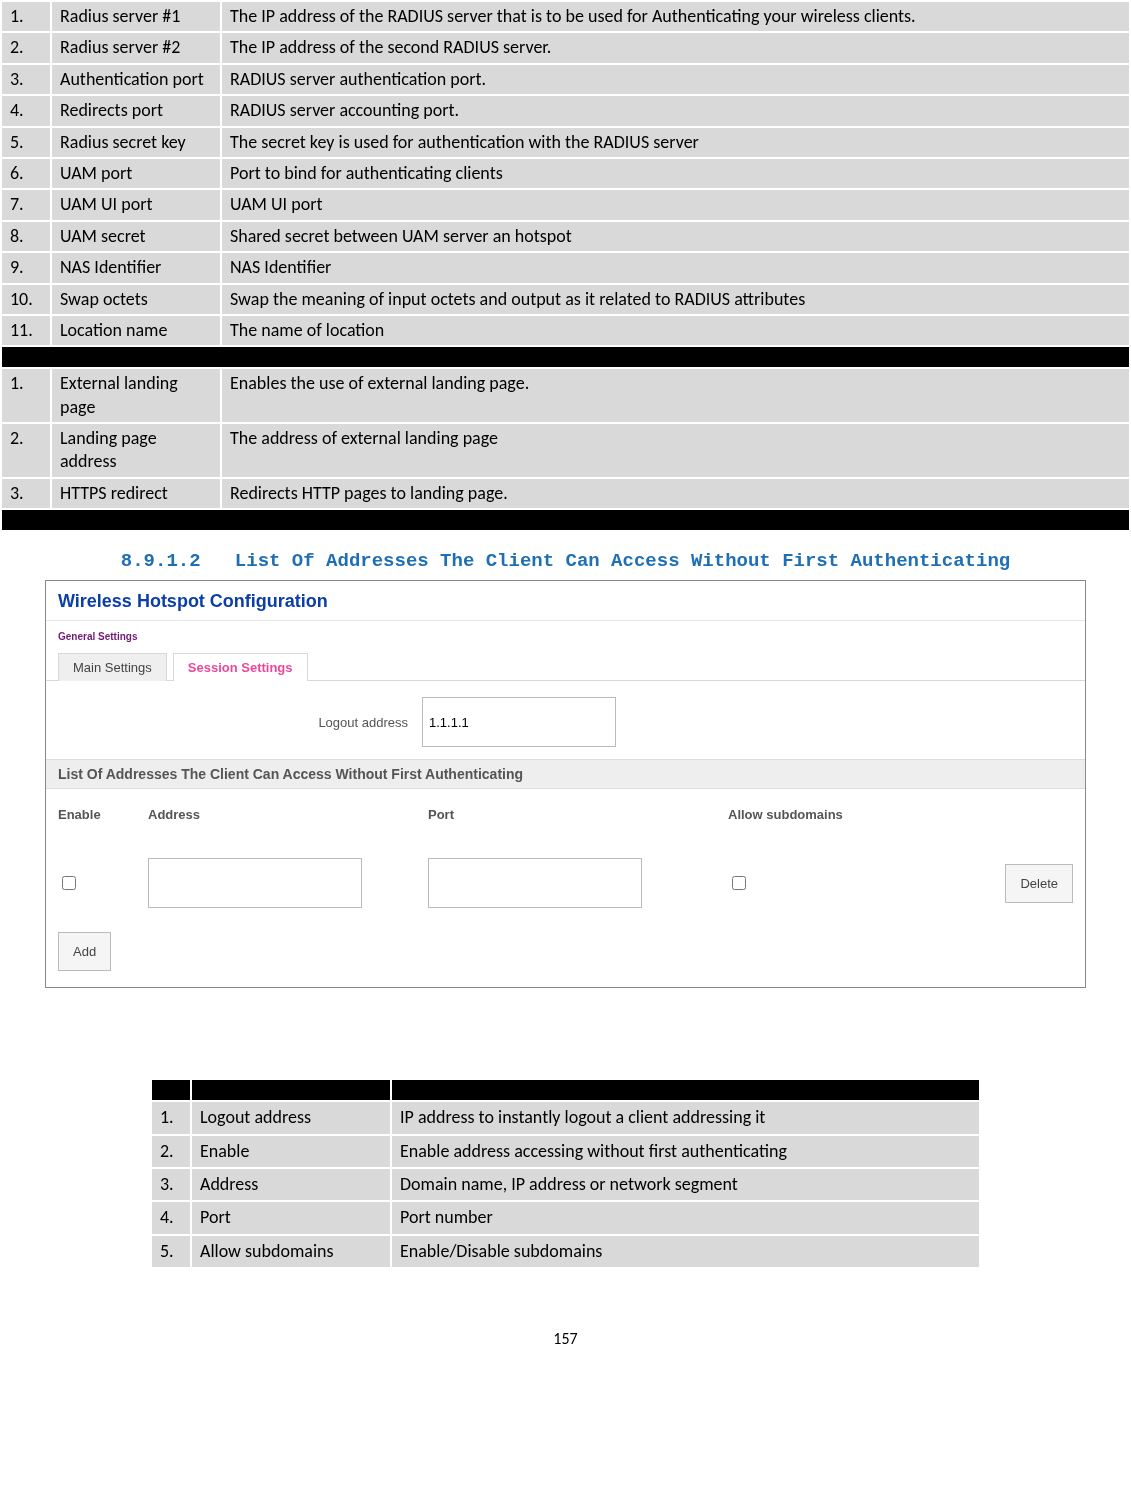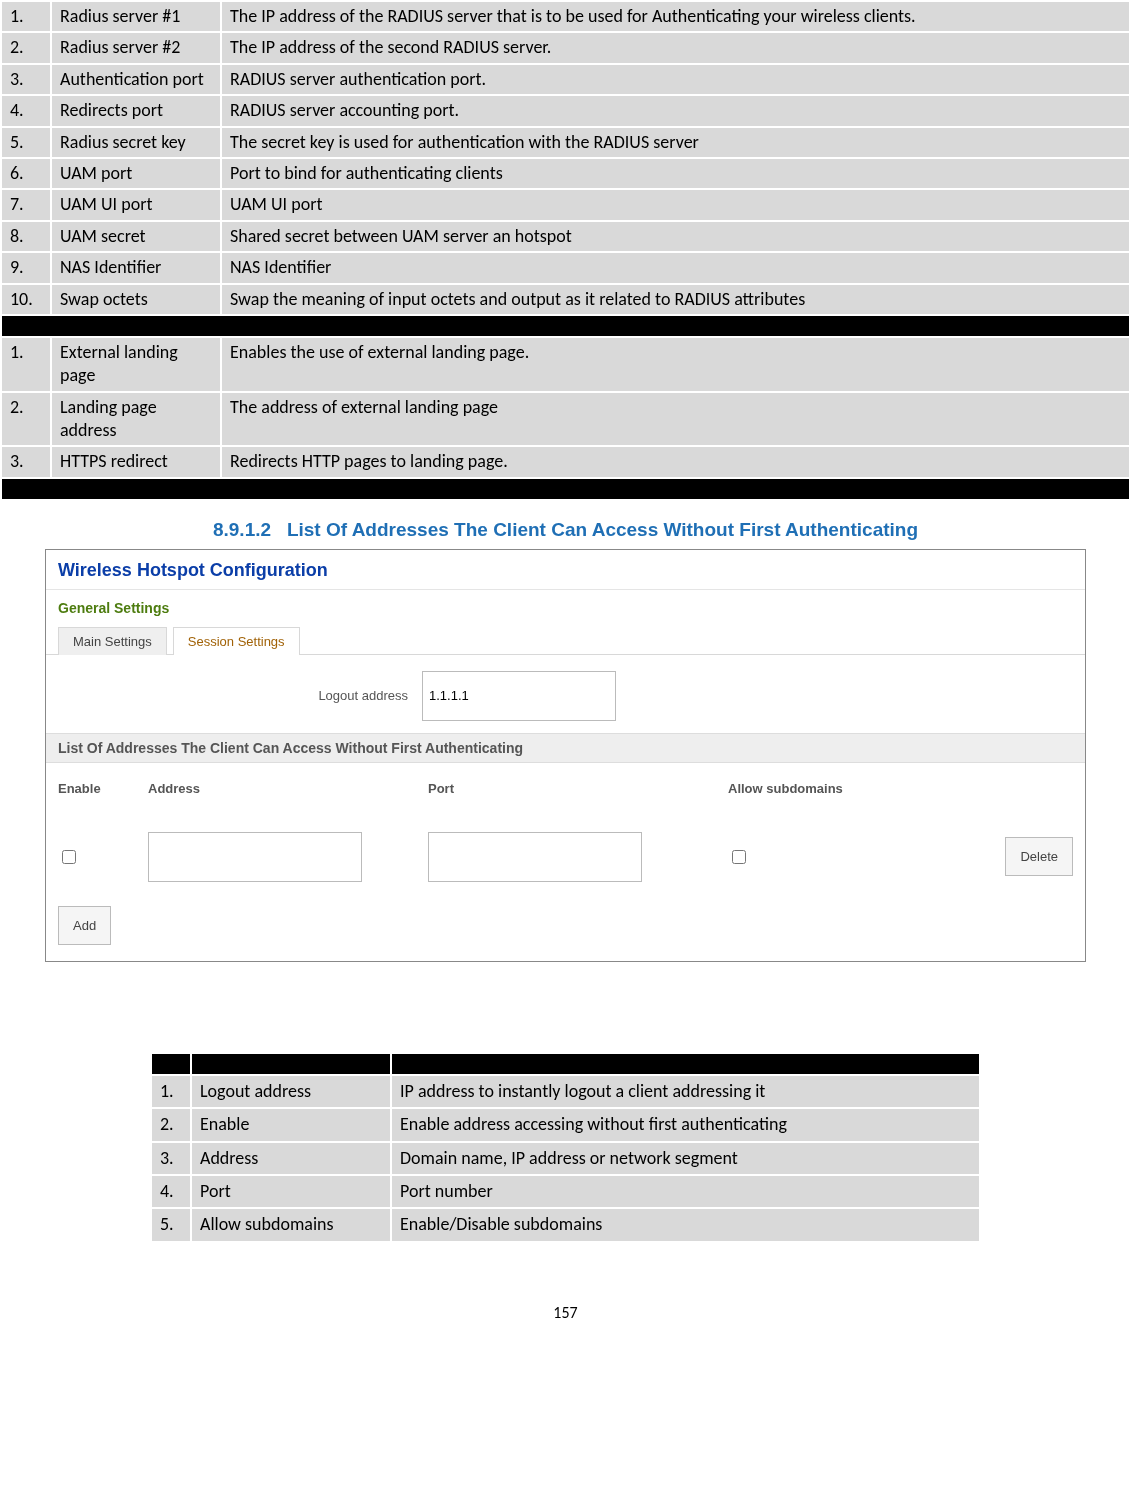--- a/index.html
+++ b/index.html
@@ -4,29 +4,29 @@
 <style>
   html,body{margin:0;padding:0;background:#fff;color:#000;font-family:Calibri,Arial,sans-serif;font-size:16px}
   .page{width:1131px;margin:0 auto;padding:0 0 40px 0}
   
   .tbl1{width:100%;border-collapse:collapse;table-layout:fixed}
   .tbl1 td{border:2px solid #fff;background:#d9d9d9;padding:3px 8px;vertical-align:top;font-size:18px;line-height:1.3}
   .tbl1 .c-num{width:50px}
   .tbl1 .c-name{width:170px}
   .tbl1 .blackrow td{background:#000;height:20px;padding:0}
   
-  .section-head{color:#1f6fb5;font-weight:700;text-align:center;margin:18px 0 8px 0;font-size:19px;font-family:Liberation Sans, sans-serif}
+  .section-head{color:#1f6fb5;font-weight:700;text-align:center;margin:18px 0 8px 0;font-size:19px;font-family:Liberation Mono, monospace}
   
   .shot-wrap{padding:0 45px}
   .shot{border:1px solid #888;background:#fff;font-family:Arial,sans-serif;color:#333}
   .shot-title{color:#0b3ea8;font-weight:700;font-size:18px;padding:10px 12px 8px 12px;border-bottom:1px solid #e5e5e5}
-  .shot-sub{color:#4d7c0f;font-size:14px;padding:10px 12px 0 12px;font-weight:700}
+  .shot-sub{color:#701a75;font-size:10px;padding:10px 12px 0 12px;font-weight:700}
   .tabs{display:flex;align-items:flex-end;margin:10px 0 0 0;border-bottom:1px solid #d8d8d8;padding-left:12px;gap:6px}
   .tab{padding:6px 14px;border:1px solid #d8d8d8;border-bottom:none;background:#efefef;color:#444;font-size:13px;position:relative;top:1px}
-  .tab.active{background:#fff;color:#a16207;font-weight:400}
+  .tab.active{background:#fff;color:#ec4899;font-weight:700}
   .formrow{display:flex;align-items:center;padding:16px 12px 12px 12px}
   .formrow label{width:350px;text-align:right;padding-right:14px;color:#555;font-size:13px}
   .txt{border:1px solid #bbb;height:24px;width:180px;padding:12px 6px;font-size:13px}
   .bar{background:#eeeeee;color:#555;font-size:14px;padding:6px 12px;border-top:1px solid #ddd;border-bottom:1px solid #ddd;font-weight:700}
   .gridhead,.gridrow{display:flex;align-items:center;padding:18px 12px;font-size:13px;color:#555}
   .gridhead{font-weight:700}
   .col-en{width:90px}
   .col-ad{width:280px}
   .col-po{width:300px}
   .col-as{width:220px}
@@ -98,20 +98,25 @@
         <tr>
           <td>9.</td>
           <td>NAS Identifier</td>
           <td>NAS Identifier</td>
         </tr>
         <tr>
           <td>10.</td>
           <td>Swap octets</td>
           <td>Swap the meaning of input octets and output as it related to RADIUS attributes</td>
         </tr>
+        <tr>
+          <td>11.</td>
+          <td>Location name</td>
+          <td>The name of location</td>
+        </tr>
       </tbody>
     <tbody>
         <tr class="blackrow">
           <td colspan="3"></td>
         </tr>
       </tbody>
     <tbody id="t1b">
         <tr>
           <td>1.</td>
           <td>External landing page</td>

